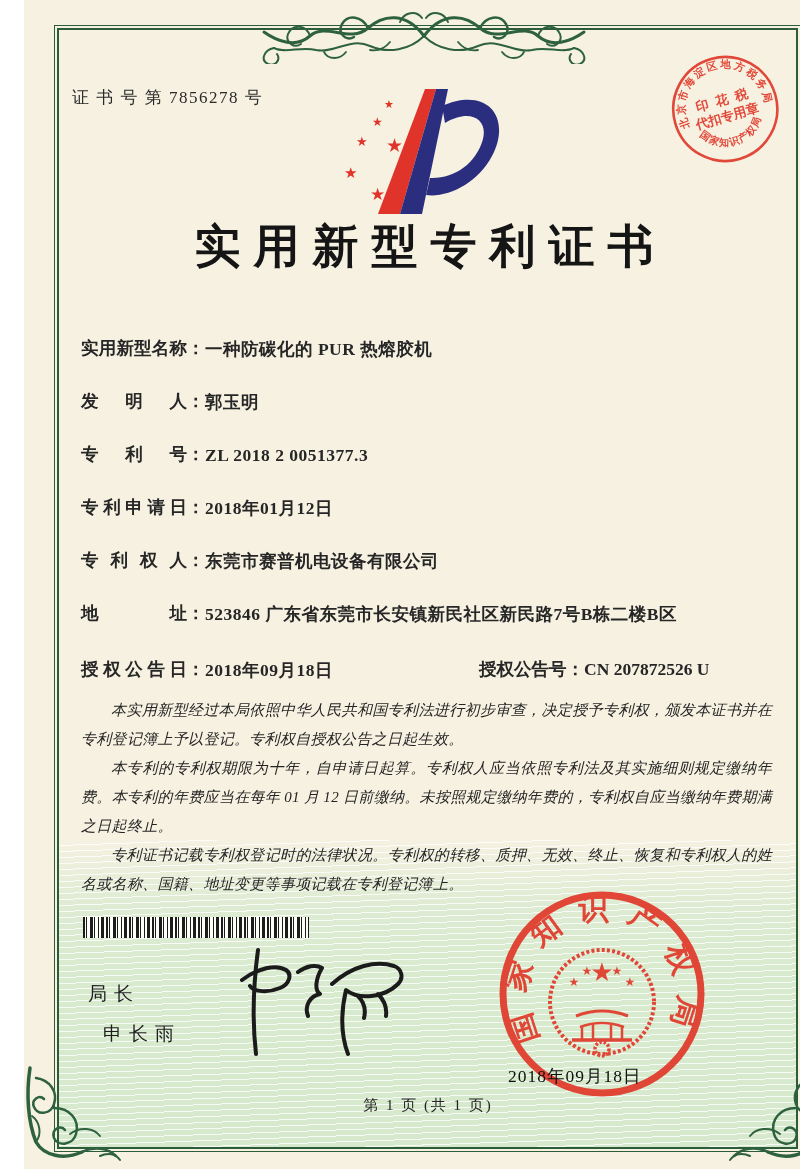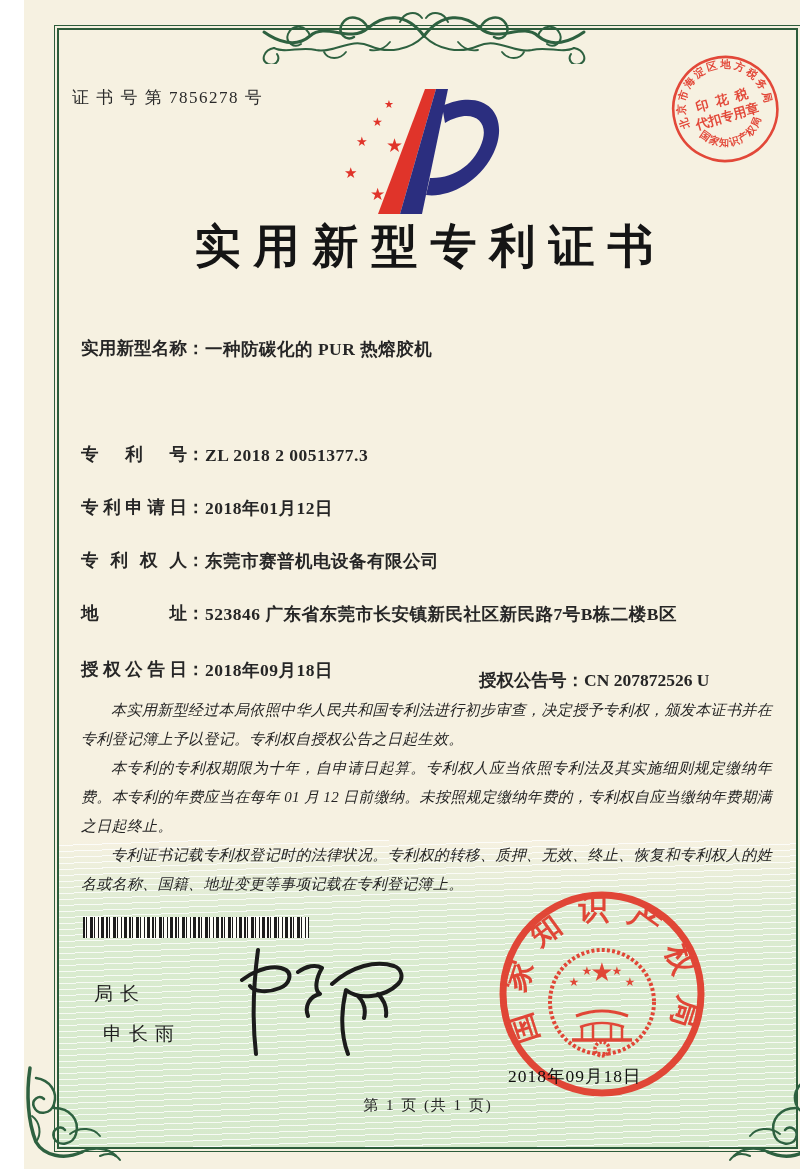--- a/index.html
+++ b/index.html
@@ -30,34 +30,34 @@
     position:absolute; left:0; top:216px; width:100%; text-align:center;
     font-size:46px; font-weight:bold; letter-spacing:13px; color:#151515; text-indent:13px;font-family:Liberation Serif, serif;
   }
   .field-row { position:absolute; left:57px; width:690px; font-size:17.5px; color:#262626;font-weight:bold; }
   .flabel {
     display:inline-block; width:106px; text-align:justify; text-align-last:justify;
     vertical-align:top;
   }
   .colon { display:inline-block; width:18px; vertical-align:top; }
   .fvalue { display:inline-block; width:555px; vertical-align:top; line-height:1.55; letter-spacing:.5px; }
-  .grant-no { position:absolute; left:398px; top:11px; white-space:nowrap; }
+  .grant-no { position:absolute; left:398px; top:0; white-space:nowrap; }
   .paragraphs {
     position:absolute; left:57px; top:696px; width:691px;
     font-size:15px; line-height:29px; color:#242424; text-align:justify; letter-spacing:.3px;font-style:italic;
   }
   .paragraphs p { text-indent:2em; }
   .barcode {
     position:absolute; left:59px; top:917px; width:226px; height:21px;
     background:repeating-linear-gradient(90deg,
       #1c1c1c 0 2px, #fdfdf8 2px 3px, #1c1c1c 3px 4px, #fdfdf8 4px 7px,
       #1c1c1c 7px 10px, #fdfdf8 10px 11px, #1c1c1c 11px 12px, #fdfdf8 12px 15px,
       #1c1c1c 15px 16px, #fdfdf8 16px 18px, #1c1c1c 18px 21px, #fdfdf8 21px 23px);
   }
-  .director-title { position:absolute; left:70px; top:981px; font-size:19px; letter-spacing:7px; color:#1d1d1d; }
+  .director-title { position:absolute; left:64px; top:981px; font-size:19px; letter-spacing:7px; color:#1d1d1d; }
   .director-name  { position:absolute; left:79px; top:1021px; font-size:19px; letter-spacing:7px; color:#1d1d1d; }
   .signature { position:absolute; left:196px; top:938px; }
   .seal { position:absolute; left:468px; top:886px; }
   .seal-date {
     position:absolute; left:484px; top:1064px; font-size:17.5px; letter-spacing:1px;
     color:#101010; z-index:5; white-space:nowrap;
   }
   .footer { position:absolute; left:0; top:1096px; width:100%; text-align:center;
     font-size:15px; letter-spacing:2px; color:#242424;padding-left:8px; }
   .orn-top { position:absolute; left:226px; top:2px; }
@@ -140,20 +140,23 @@
       </text>
       <text x="68" y="68" font-size="13" font-weight="bold" text-anchor="middle" letter-spacing="2">印 花 税</text>
       <text x="68" y="85" font-size="13" font-weight="bold" text-anchor="middle">代扣专用章</text>
     </g>
   </svg>
 
   <div class="title">实用新型专利证书</div>
 
   <div class="field-row" style="top:336px">
     <span class="flabel">实用新型名称</span><span class="colon">：</span><span class="fvalue">一种防碳化的 PUR 热熔胶机</span>
+  </div>
+  <div class="field-row" style="top:389px">
+    <span class="flabel">发明人</span><span class="colon">：</span><span class="fvalue">郭玉明</span>
   </div>
   <div class="field-row" style="top:442px">
     <span class="flabel">专利号</span><span class="colon">：</span><span class="fvalue">ZL 2018 2 0051377.3</span>
   </div>
   <div class="field-row" style="top:495px">
     <span class="flabel">专利申请日</span><span class="colon">：</span><span class="fvalue">2018年01月12日</span>
   </div>
   <div class="field-row" style="top:548px">
     <span class="flabel">专利权人</span><span class="colon">：</span><span class="fvalue">东莞市赛普机电设备有限公司</span>
   </div>

